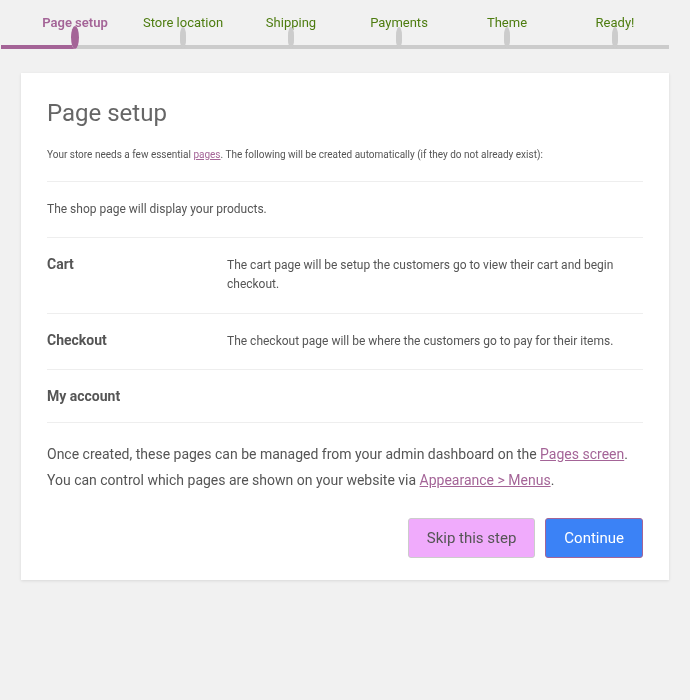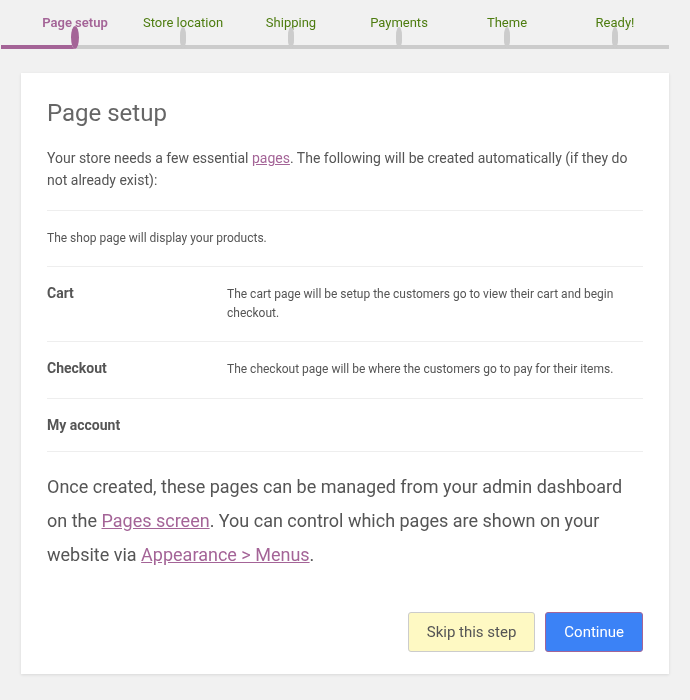--- a/index.html
+++ b/index.html
@@ -78,21 +78,21 @@
       padding: 26px 26px 22px 26px;
       box-shadow: 0 1px 3px rgba(0,0,0,0.1);
     }
     h1 {
       font-size: 24px;
       font-weight: 400;
       color: #666;
       margin-bottom: 20px;
     }
     .intro {
-      font-size: 14px;
+      font-size: 10px;
       line-height: 1.6;
       color: #555;
       margin-bottom: 18px;
     }
     a.link {
       color: #a46497;
       text-decoration: underline;
       cursor: pointer;
     }
     .table { border-top: 1px solid #eee; }
@@ -108,41 +108,41 @@
       color: #555;
       padding-right: 10px;
     }
     .row-desc {
       flex: 1;
       font-size: 12px;
       line-height: 1.6;
       color: #555;
     }
     .outro {
-      font-size: 18px;
+      font-size: 14px;
       line-height: 1.9;
       color: #555;
       margin-top: 18px;
-      margin-bottom: 40px;
+      margin-bottom: 24px;
     }
     .actions {
       display: flex;
       justify-content: flex-end;
       gap: 10px;
     }
     .btn {
       font-size: 15px;
       padding: 10px 18px;
       border-radius: 3px;
       cursor: pointer;
       border: 1px solid transparent;
       font-family: inherit;
     }
     .btn-secondary {
-      background: #fef9c3;
+      background: #f0abfc;
       border: 1px solid #ccc;
       color: #555;
     }
     .btn-primary {
       background: #3b82f6;
       color: #fff;
       border: 1px solid #a36597;
     }
   </style>
 </head>

